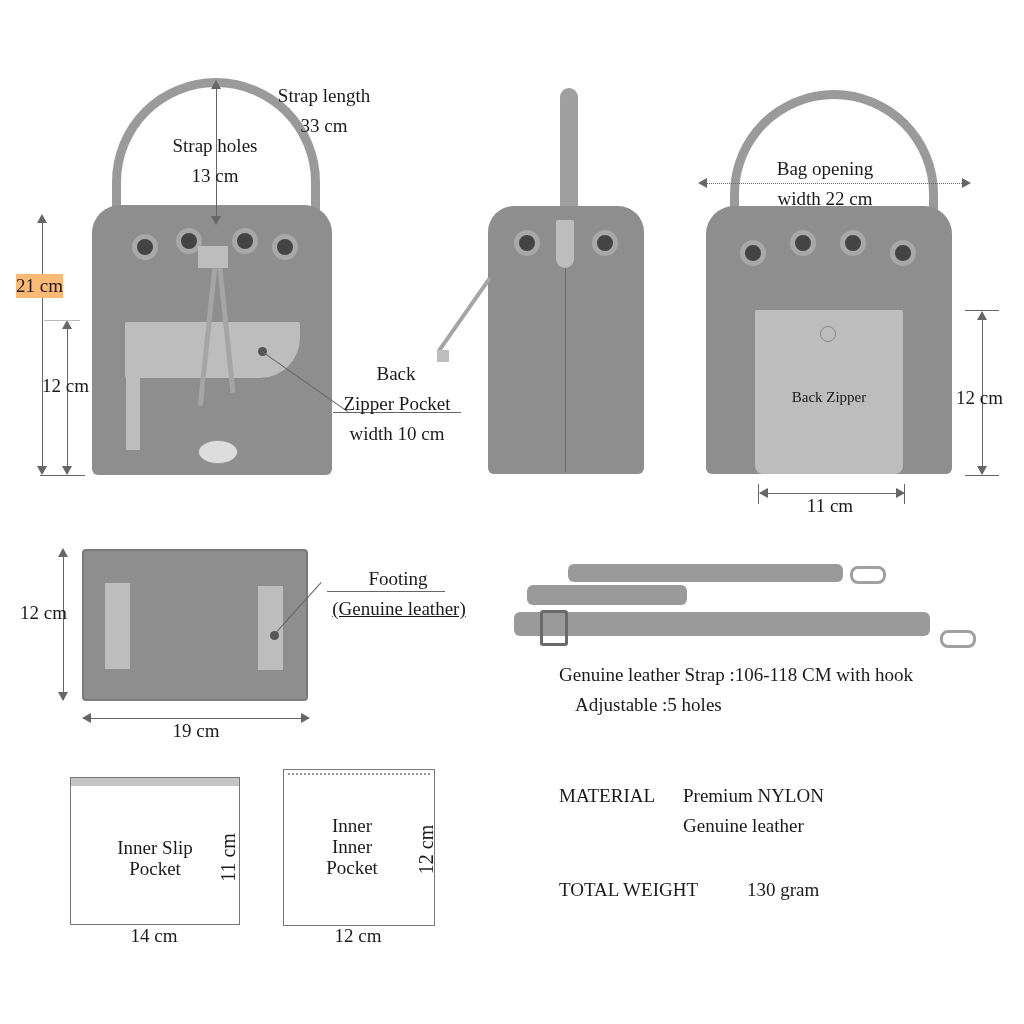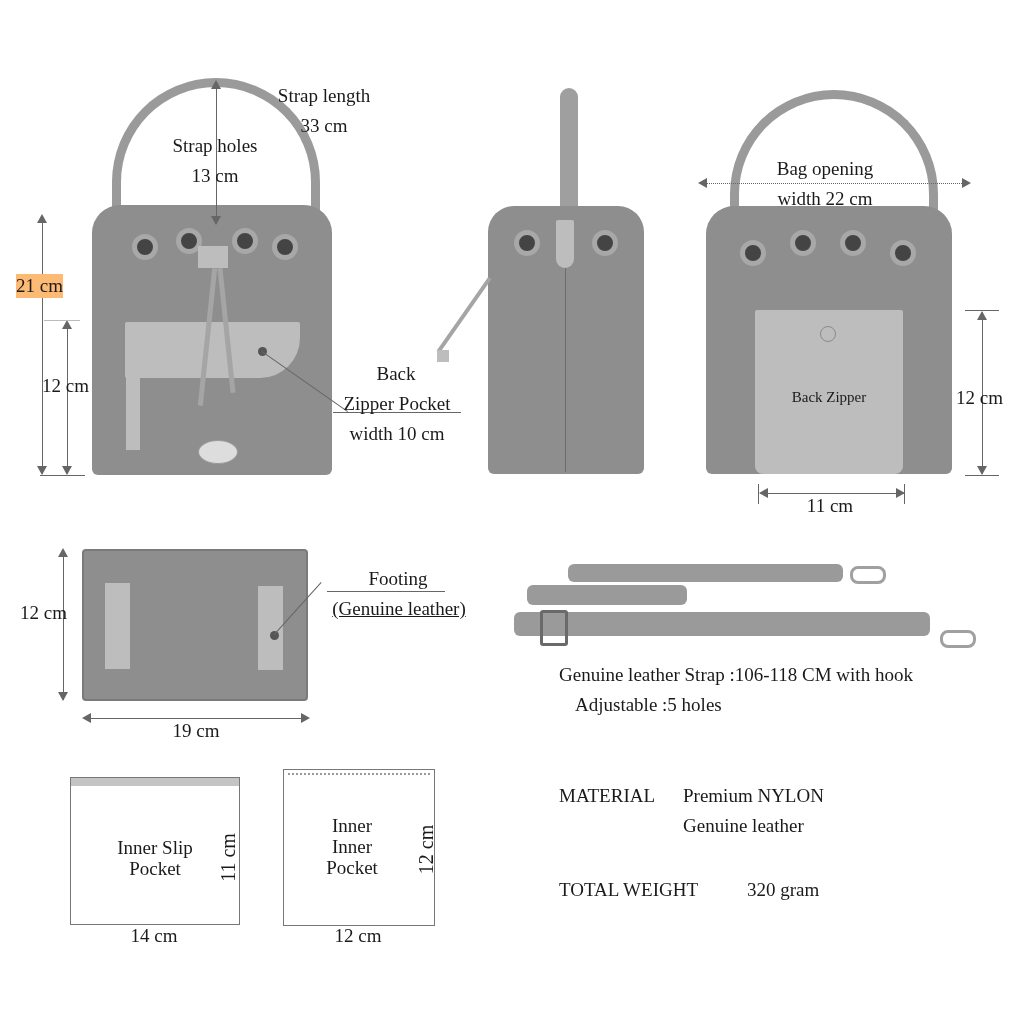--- a/index.html
+++ b/index.html
@@ -159,14 +159,14 @@
   <div class="lbl" style="left:306px; top:856px; width:92px;">Pocket</div>
   <div class="vert" style="left:396px; top:838px; width:60px; text-align:center;">12 cm</div>
   <div class="lbl" style="left:318px; top:924px; width:80px;">12 cm</div>
 </div>
 
 <div>
   <div class="lbl lbl-l" style="left:559px; top:784px;">MATERIAL</div>
   <div class="lbl lbl-l" style="left:683px; top:784px;">Premium NYLON</div>
   <div class="lbl lbl-l" style="left:683px; top:814px;">Genuine leather</div>
   <div class="lbl lbl-l" style="left:559px; top:878px;">TOTAL WEIGHT</div>
-  <div class="lbl lbl-l" style="left:747px; top:878px;">320 gram</div>
+  <div class="lbl lbl-l" style="left:747px; top:878px;">130 gram</div>
 </div>
 
 </body></html>

